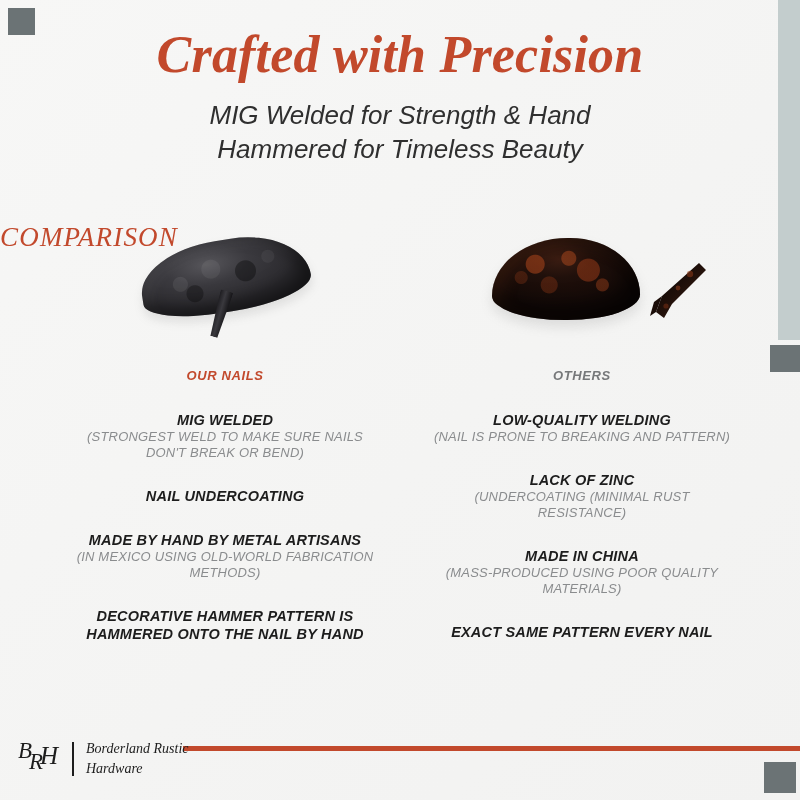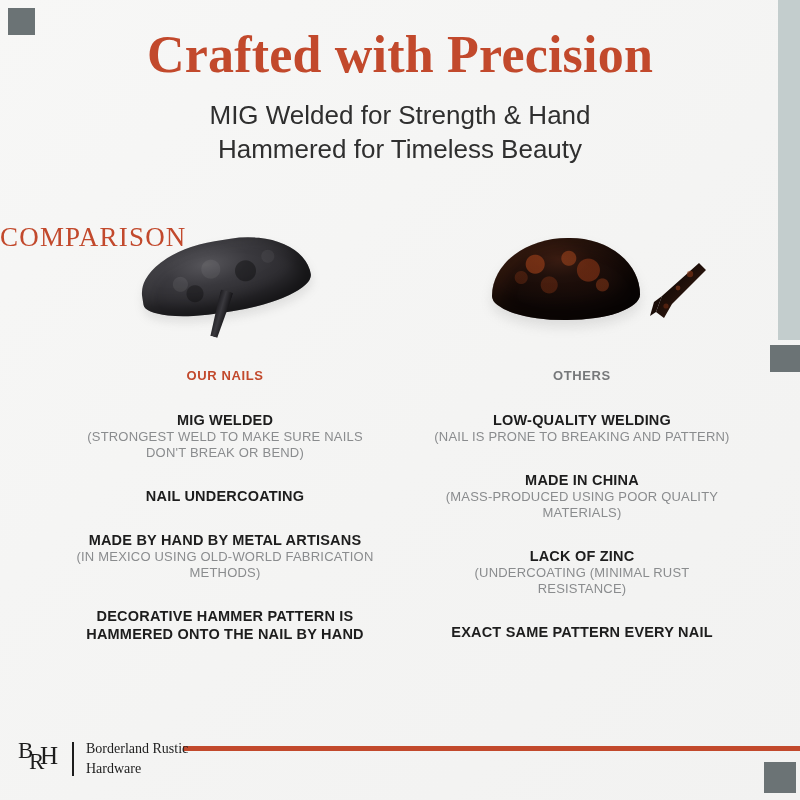--- a/index.html
+++ b/index.html
@@ -12,20 +12,21 @@
     background: #f6f6f5;
     font-family: "Liberation Sans", sans-serif;
     overflow: hidden;
   }
   #poster {
     position: relative;
     width: 800px;
     height: 800px;
     background: linear-gradient(135deg, #f7f7f6 0%, #f4f4f3 55%, #f2f2f1 100%);
     overflow: hidden;
+    font-style: italic;
   }
 
   
   .sq-gray {
     position: absolute;
     background: #6b7375;
   }
   #sq-topleft   { left: 8px;  top: 8px;   width: 27px; height: 27px; }
   #sq-midright  { left: 770px; top: 345px; width: 30px; height: 27px; }
   #sq-botright  { left: 764px; top: 762px; width: 32px; height: 31px; }
@@ -307,27 +308,27 @@
 
   <div class="column" id="column-others">
     <div class="column-label" id="label-others">OTHERS</div>
 
     <div class="feature">
       <div class="feature-title">LOW-QUALITY WELDING</div>
       <div class="feature-detail">(NAIL IS PRONE TO BREAKING AND PATTERN)</div>
     </div>
 
     <div class="feature">
+      <div class="feature-title">LACK OF ZINC</div>
+      <div class="feature-detail">(UNDERCOATING (MINIMAL RUST RESISTANCE)</div>
+    </div>
+
+    <div class="feature">
       <div class="feature-title">MADE IN CHINA</div>
       <div class="feature-detail">(MASS-PRODUCED USING POOR QUALITY MATERIALS)</div>
-    </div>
-
-    <div class="feature">
-      <div class="feature-title">LACK OF ZINC</div>
-      <div class="feature-detail">(UNDERCOATING (MINIMAL RUST RESISTANCE)</div>
     </div>
 
     <div class="feature">
       <div class="feature-title">EXACT SAME PATTERN EVERY NAIL</div>
     </div>
   </div>
 
   <div id="brand">
     <svg id="brand-monogram" viewBox="0 0 46 42">
       <text x="0" y="20" font-family="Liberation Serif, serif" font-size="23" fill="#1d1d1d">B</text>

